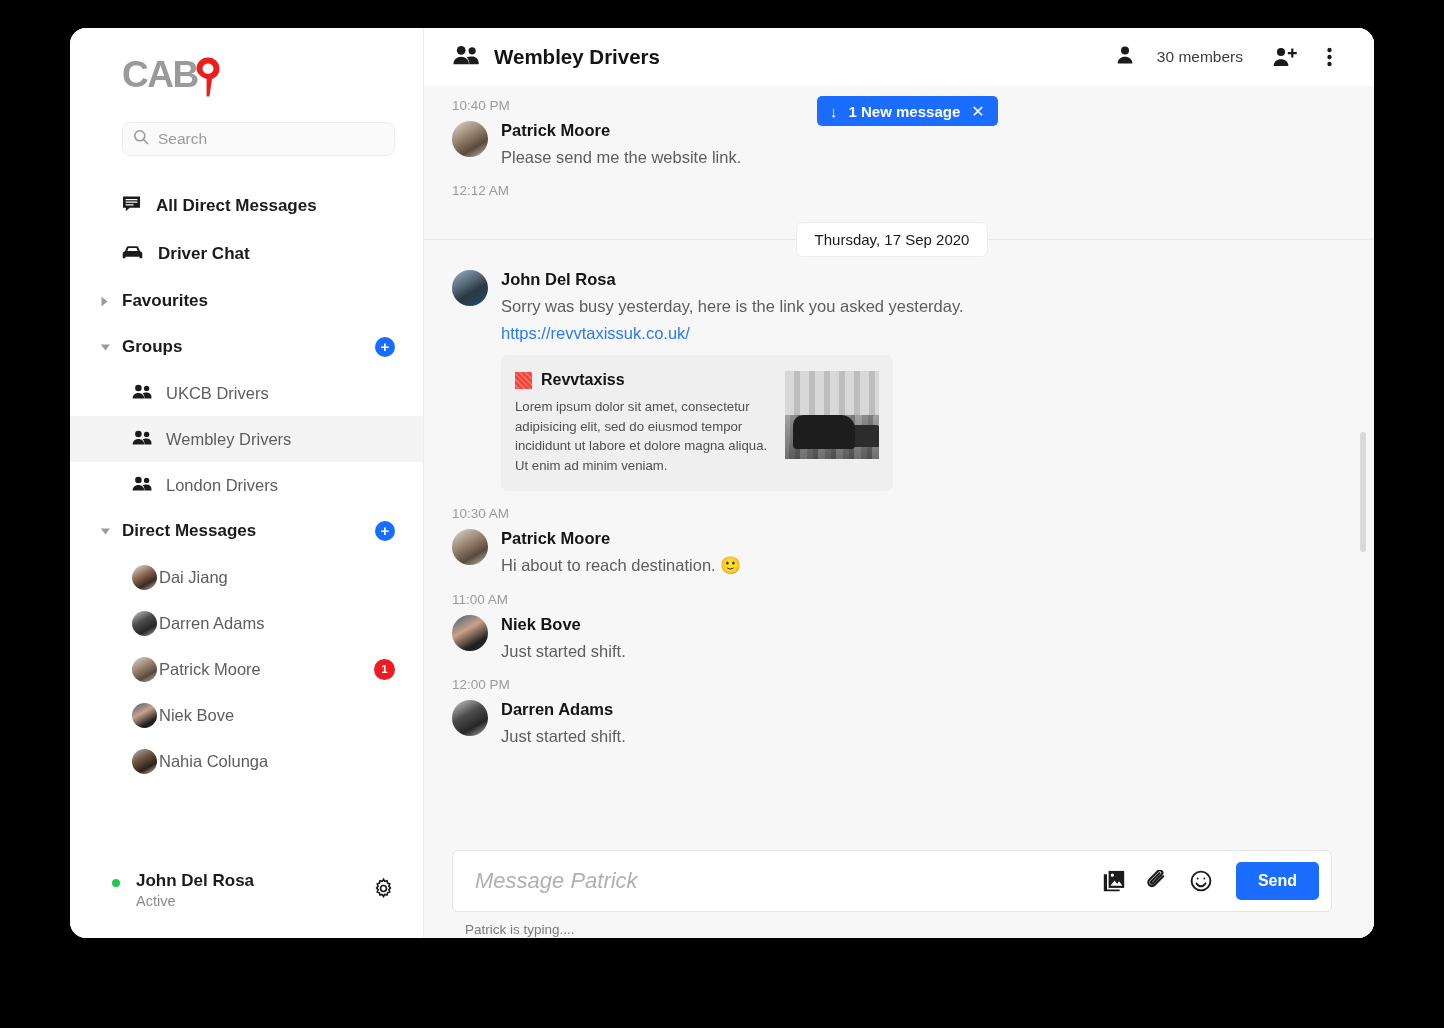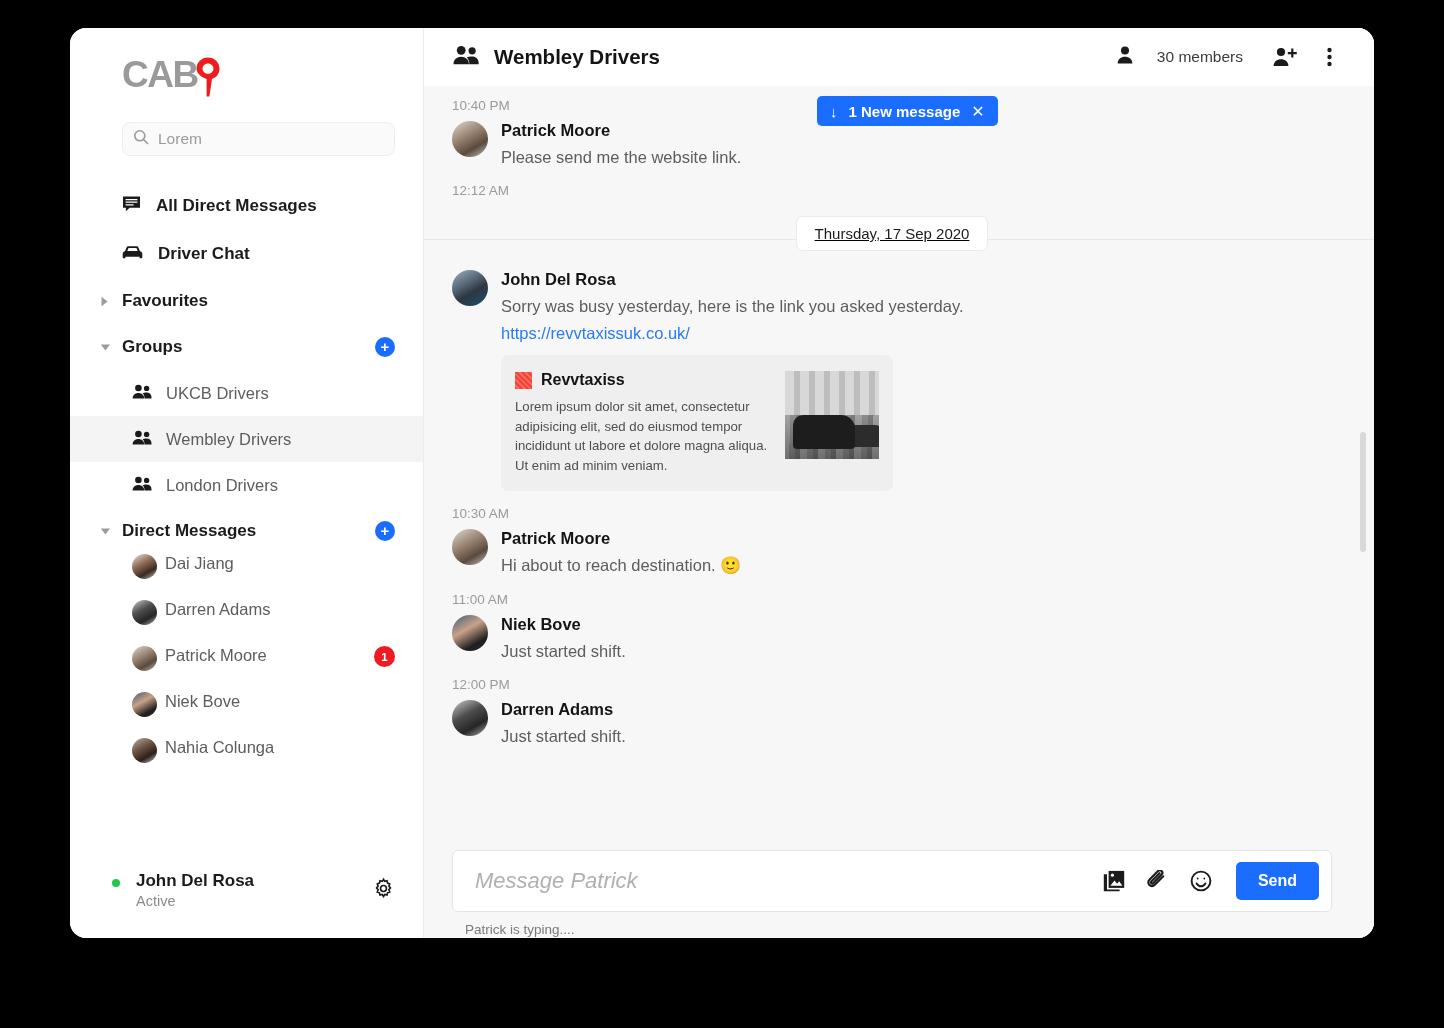--- a/index.html
+++ b/index.html
@@ -137,21 +137,22 @@
     cursor: pointer;
   }
   .group-row.selected { background: #f4f4f4; }
   .group-row .lbl {
     font-size: 16.5px;
     color: #5d5d5d;
   }
 
   .dm-row {
     display: flex;
-    gap: 8px;
+    align-items: center;
+    gap: 2px;
     padding: 0 28px 0 62px;
     height: 46px;
     cursor: pointer;
   }
   .dm-row .lbl {
     font-size: 16.5px;
     color: #5d5d5d;
     flex: 1;
   }
   .badge {
@@ -307,24 +308,23 @@
     font-weight: bold;
     cursor: pointer;
     z-index: 5;
   }
   .newmsg-pill .x { font-size: 16px; font-weight: normal; cursor: pointer; }
 
   .divider-row {
     position: relative;
     height: 46px;
     display: flex;
-    align-items: flex-start;
+    align-items: center;
     justify-content: center;
     margin: 18px 0 4px;
-    text-decoration: underline;
   }
   .divider-row::before {
     content: "";
     position: absolute;
     left: -28px; right: -42px;
     top: 50%;
     height: 1px;
     background: #e7e7e7;
   }
   .date-pill {
@@ -487,21 +487,21 @@
       </div>
     </div>
 
     <div class="search-box">
       <span>
         <svg width="16" height="16" viewBox="0 0 16 16" fill="none" stroke="#9b9b9b" stroke-width="1.6">
           <circle cx="6.8" cy="6.8" r="5"></circle>
             <path d="M10.5 10.5 L15 15"></path>
         </svg>
       </span>
-      <span class="ph">Lorem</span>
+      <span class="ph">Search</span>
     </div>
 
     <div class="nav">
 
       <div class="nav-top-item">
         <span>
           <svg width="19" height="18" viewBox="0 0 19 18">
             <path d="M1 1.6 h17 v11.2 h-10.3 l-3.8 3.4 v-3.4 h-2.9 z" fill="#1b1b1b"></path>
             <path d="M3.6 4.6 h11.8 M3.6 7.2 h11.8 M3.6 9.8 h8" stroke="#fff" stroke-width="1.3"></path>
           </svg>

